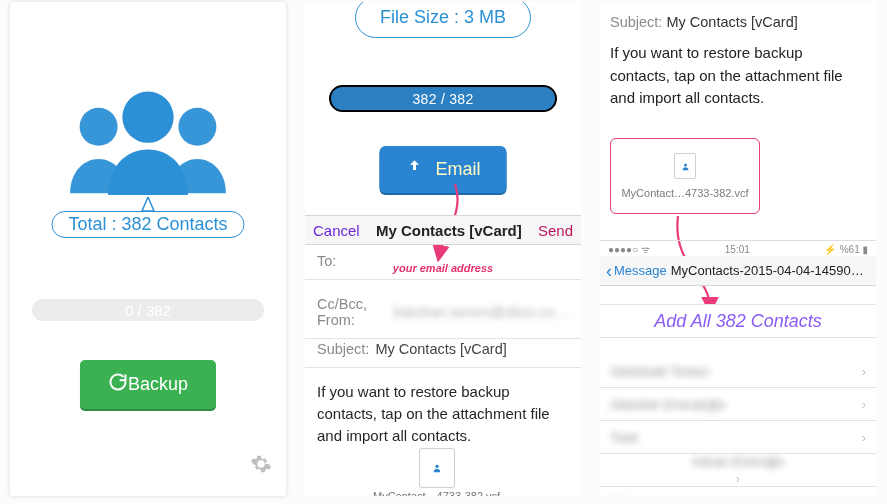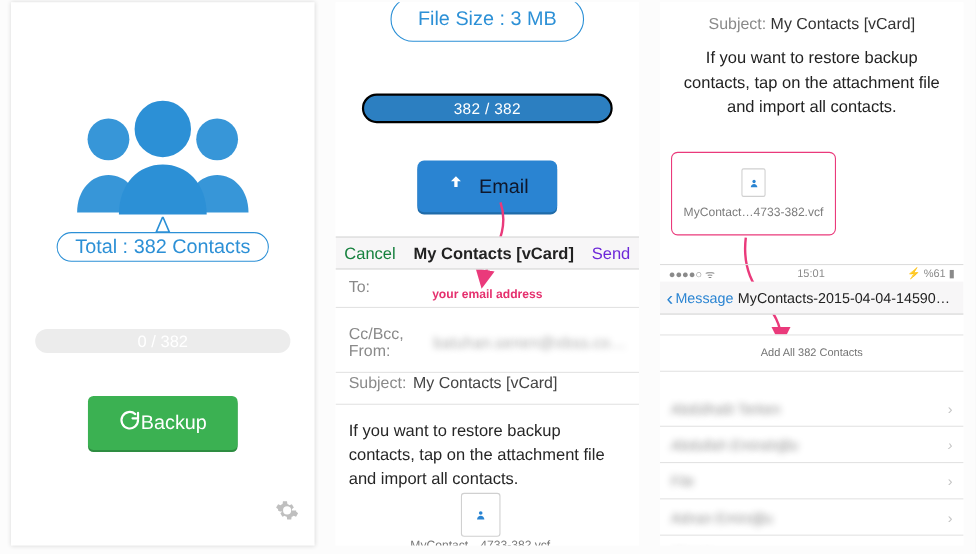--- a/index.html
+++ b/index.html
@@ -1,69 +1,69 @@
 <!DOCTYPE html>
 <html><head>
 <meta charset="utf-8">
 <style>
   html,body{margin:0;padding:0;background:#f5f5f5;font-family:-apple-system,"Helvetica Neue",Helvetica,Arial,sans-serif;font-size:14px;color:#333;}
   .stage{width:887px;height:504px;background:#fcfcfc;position:relative;overflow:hidden;box-sizing:border-box;}
   .phone{position:absolute;top:2px;width:276px;height:494px;background:#fff;box-shadow:0 0 4px rgba(0,0,0,.15);box-sizing:border-box;overflow:hidden;}
   .p2, .p3 { box-shadow:none; }
   .p1{left:10px;}
   .p2{left:305px;}
-  .p3{left:600px;text-align:center;}
+  .p3{left:600px;}
 
   
   .contacts-logo{position:absolute;top:78px;left:0;width:100%;display:flex;justify-content:center;}
   .contacts-logo svg{width:190px;height:120px;}
   .total-bubble{position:absolute;left:50%;transform:translateX(-50%);top:209px;white-space:nowrap;padding:2px 16px;border:1.5px solid #2c90d6;border-radius:999px;color:#2c90d6;font-size:18px;font-weight:400;}
   .total-tail{position:absolute;left:50%;top:195px;transform:translateX(-50%);width:16px;height:16px;}
   .total-tail svg{display:block;}
   .progress1{position:absolute;left:22px;right:22px;top:297px;height:22px;border-radius:12px;background:#ececec;color:#fff;font-size:15px;display:flex;align-items:center;justify-content:center;}
   .backup-btn{position:absolute;left:50%;transform:translateX(-50%);top:358px;background:#3bb152;color:#fff;border:none;border-radius:5px;padding:12px 28px;font-size:18px;display:flex;align-items:center;gap:0;box-shadow:0 2px 0 #2e8d41;}
   .gear{position:absolute;right:14px;bottom:18px;color:#bfbfbf;}
 
   
   .filesize-bubble{position:absolute;left:50%;transform:translateX(-50%);top:-5px;border:1.5px solid #2c90d6;color:#2c90d6;border-radius:999px;padding:9px 24px;font-size:18px;white-space:nowrap;}
   .pill{position:absolute;left:24px;right:24px;top:83px;height:23px;border-radius:999px;background:#2c7fc1;color:#fff;display:flex;align-items:center;justify-content:center;border:2px solid #000000;font-size:14px;letter-spacing:0.3px;}
-  .email-btn{position:absolute;left:50%;transform:translateX(-50%);top:144px;background:#2a84d2;color:#0f172a;border:none;border-radius:6px;padding:12px 26px;font-size:18px;display:flex;align-items:center;gap:12px;box-shadow:0 2px 0 #1f6ba9;}
+  .email-btn{position:absolute;left:50%;transform:translateX(-50%);top:144px;background:#2a84d2;color:#fef9c3;border:none;border-radius:6px;padding:12px 26px;font-size:18px;display:flex;align-items:center;gap:12px;box-shadow:0 2px 0 #1f6ba9;}
   .compose-bar{position:absolute;left:0;right:0;top:213px;height:28px;background:#f7f6f7;border-top:0.5px solid #d6d6d6;border-bottom:0.5px solid #d6d6d6;display:flex;align-items:center;justify-content:space-between;padding:0 8px;font-size:15px;}
-  .compose-bar .cancel,.compose-bar .send{color:#15803d;}
-  .compose-bar .send{color:#6d28d9;}
+  .compose-bar .cancel,.compose-bar .send{color:#6d28d9;}
+  .compose-bar .send{color:#be185d;}
   .compose-bar .title{font-weight:600;color:#222;}
   .field{position:absolute;left:0;right:0;padding:10px 12px;border-bottom:0.5px solid #e3e3e3;display:flex;align-items:center;gap:6px;font-size:14.5px;color:#444;}
   .field .lbl{color:#8a8a8a;}
   .f-to{top:241px;}
   .f-cc{top:284px;}
   .f-subj{top:329px;}
   .body2{position:absolute;left:0;right:0;top:369px;padding:10px 12px;font-size:15px;line-height:1.45;color:#262626;}
   .attach2{position:absolute;left:68px;top:446px;text-align:center;font-size:11px;color:#777;}
   .attach2 .doc-ic{width:34px;height:38px;margin:0 auto 2px auto;border:1px solid #d0d0d0;border-radius:3px;display:flex;align-items:center;justify-content:center;color:#2a84d2;font-size:12px;background:#fff;}
-  .hint-your-email{position:absolute;left:50%;top:260px;transform:translateX(-50%);color:#e5306e;font-size:11px;font-weight:600;white-space:nowrap;}
+  .hint-your-email{position:absolute;left:50%;top:260px;transform:translateX(-50%);color:#e5306e;font-size:11px;font-weight:600;white-space:nowrap;font-style:italic;}
   .blur{color:transparent;text-shadow:0 0 6px #aaa;}
 
   
   .arrow{position:absolute;pointer-events:none;}
   .arrow svg{overflow:visible;}
 
   
   .f3-subj{position:absolute;left:0;right:0;top:8px;padding:4px 10px;font-size:14.5px;}
   .f3-subj .lbl{color:#8a8a8a;}
   .body3{position:absolute;left:10px;right:10px;top:40px;font-size:15px;line-height:1.5;color:#222;}
   .attach3-box{position:absolute;left:10px;top:136px;width:148px;height:74px;border:1.5px solid #ea3a7b;border-radius:6px;display:flex;flex-direction:column;align-items:center;justify-content:center;color:#7c7c7c;font-size:11px;}
   .attach3-box .doc-ic{width:20px;height:24px;border:1px solid #d0d0d0;border-radius:2px;margin-bottom:8px;display:flex;align-items:center;justify-content:center;color:#2a84d2;font-size:11px;background:#fff;}
   .status-bar{position:absolute;left:0;right:0;top:238px;height:16px;border-top:0.5px solid #ddd;font-size:10px;color:#8a8a8a;display:flex;align-items:center;justify-content:space-between;padding:0 8px;}
   .navbar3{position:absolute;left:0;right:0;top:254px;height:29px;background:#f7f6f7;border-bottom:0.5px solid #d6d6d6;display:flex;align-items:center;padding:0 6px;font-size:13px;color:#2a84d2;gap:2px;}
   .navbar3 .title{color:#222;font-weight:500;margin-left:2px;white-space:nowrap;overflow:hidden;text-overflow:ellipsis;}
-  .add-all{position:absolute;left:0;right:0;top:302px;height:32px;border-top:0.5px solid #e3e3e3;border-bottom:0.5px solid #e3e3e3;display:flex;align-items:center;justify-content:center;font-size:10px;color:#737373;background:#fff;}
+  .add-all{position:absolute;left:0;right:0;top:302px;height:32px;border-top:0.5px solid #e3e3e3;border-bottom:0.5px solid #e3e3e3;display:flex;align-items:center;justify-content:center;font-size:18px;color:#8b5cf6;background:#fff;font-style:italic;}
   .contact-row{position:absolute;left:0;right:0;height:32px;border-bottom:0.5px solid #e3e3e3;display:flex;align-items:center;justify-content:space-between;padding:0 10px;font-size:13px;color:#999;}
   .contact-row .nm{color:transparent;text-shadow:0 0 7px #888;}
   .contact-row .chev{color:#c4c4c4;}
-  .cr1{top:353px;} .cr2{top:386px;font-style:italic;} .cr3{top:419px;} .cr4{top:452px;} .cr5{top:485px;}
+  .cr1{top:353px;} .cr2{top:386px;font-style:italic;} .cr3{top:419px;} .cr4{top:452px;flex-direction:column;} .cr5{top:485px;}
 
 </style>
 </head>
 <body>
 
 <div class="stage">
 
   <div class="phone p1">
     <div class="contacts-logo">
       <svg viewBox="0 0 200 120">
@@ -209,21 +209,21 @@
 
     <div class="contact-row cr1">
         <span class="nm">Abdülhalit Terken</span>
         <span class="chev">›</span>
       </div>
     <div class="contact-row cr2">
         <span class="nm">Abdullah Emiraloğlu</span>
         <span class="chev">›</span>
       </div>
     <div class="contact-row cr3">
-        <span class="nm">File</span>
+        <span class="nm">Total</span>
         <span class="chev">›</span>
       </div>
     <div class="contact-row cr4">
         <span class="nm">Adnan Emiroğlu</span>
         <span class="chev">›</span>
       </div>
     <div class="contact-row cr5">
         <span class="nm">Ahmet</span>
         <span class="chev">›</span>
       </div>

